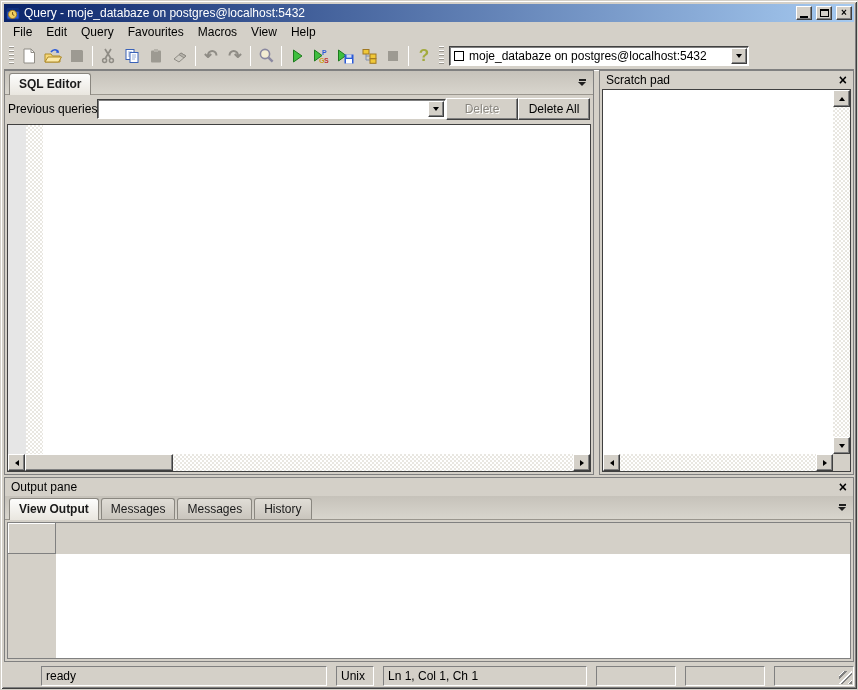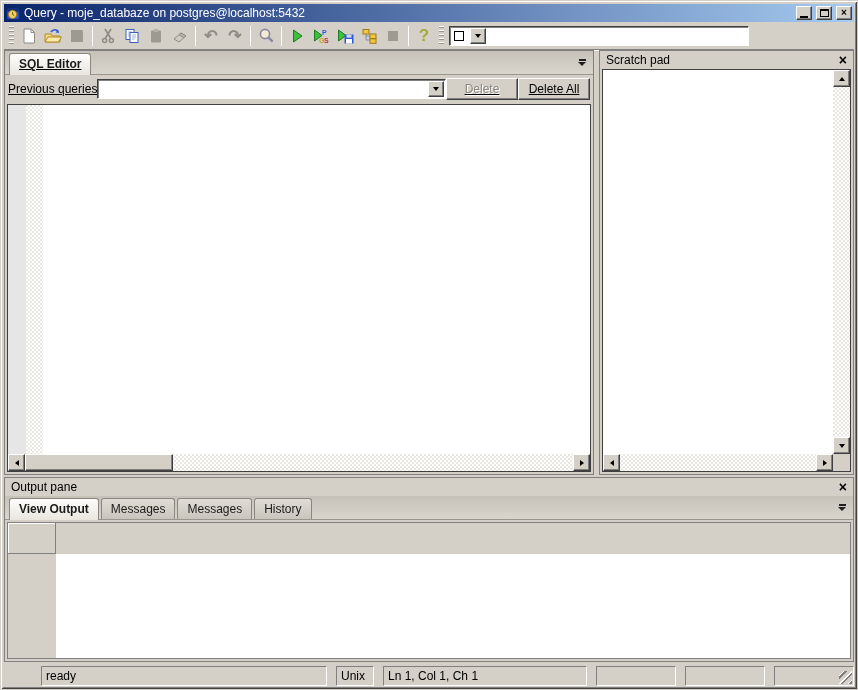--- a/index.html
+++ b/index.html
@@ -41,21 +41,21 @@
   .combobtn{width:16px;height:16px;margin:1px;background:#d4d0c8;border:1px solid;
     border-color:#fff #404040 #404040 #fff;box-shadow:inset -1px -1px 0 #808080;
     display:flex;align-items:center;justify-content:center;flex:0 0 16px;}
   .tri-down{width:0;height:0;border-left:3px solid transparent;border-right:3px solid transparent;border-top:4px solid #000;}
   .tri-up{width:0;height:0;border-left:3px solid transparent;border-right:3px solid transparent;border-bottom:4px solid #000;}
   .tri-left{width:0;height:0;border-top:3px solid transparent;border-bottom:3px solid transparent;border-right:4px solid #000;}
   .tri-right{width:0;height:0;border-top:3px solid transparent;border-bottom:3px solid transparent;border-left:4px solid #000;}
   
   .main{flex:1;display:flex;min-height:0;}
   .pane{border:1px solid #808080;background:#d4d0c8;display:flex;flex-direction:column;min-width:0;}
-  .editor-pane{width:590px;flex:0 0 590px;text-decoration:underline;}
+  .editor-pane{width:590px;flex:0 0 590px;}
   .splitter{width:5px;flex:0 0 5px;}
   .scratch-pane{flex:1;}
   
   .tabrow{height:24px;flex:0 0 24px;background:linear-gradient(180deg,#c6c2ba,#d8d5cd);
     border-bottom:1px solid #9a968e;display:flex;align-items:flex-end;padding:0 4px;position:relative;}
   .tab{font-size:12px;padding:3px 9px 3px 9px;margin-right:2px;border:1px solid #8a8780;border-bottom:none;
     border-radius:3px 3px 0 0;background:linear-gradient(180deg,#e0ddd6,#c9c5bd);color:#1a1a1a;white-space:nowrap;}
   .tab.active{background:linear-gradient(180deg,#fdfdfc,#e9e6df);font-weight:bold;position:relative;top:1px;padding-bottom:4px;}
   .tab-chevron{position:absolute;right:7px;top:8px;display:flex;flex-direction:column;align-items:center;gap:1px;}
   .tab-chevron .bar{width:7px;height:2px;background:#202020;}
@@ -138,20 +138,29 @@
     <span class="ttext">Query - moje_databaze on postgres@localhost:5432</span>
     <span class="winbtn">
         <span class="minb"></span>
       </span>
     <span class="winbtn">
         <span class="maxb"></span>
       </span>
     <span class="winbtn">×</span>
   </div>
 
+  <div class="menubar">
+    <span class="menuitem">File</span>
+    <span class="menuitem">Edit</span>
+    <span class="menuitem">Query</span>
+    <span class="menuitem">Favourites</span>
+    <span class="menuitem">Macros</span>
+    <span class="menuitem">View</span>
+    <span class="menuitem">Help</span>
+  </div>
 
   <div class="toolbar">
     <span class="gripper"></span>
     <span class="tbtn">
       <svg width="16" height="16" viewBox="0 0 16 16">
           <path d="M3 1h7l3.5 3.5V15H3z" fill="#fff" stroke="#8f8c85"></path>
           <path d="M10 1v3.5h3.5" fill="none" stroke="#8f8c85"></path>
         </svg>
     </span>
     <span class="tbtn">
@@ -238,20 +247,21 @@
     <span class="tbtn">
       <svg width="16" height="16" viewBox="0 0 16 16">
           <rect x="3" y="3" width="10" height="10" fill="#9d9a92"></rect>
         </svg>
     </span>
     <span class="tsep"></span>
     <span class="tbtn help-glyph">?</span>
     <span class="gripper"></span>
     <span class="conncombo">
       <span class="chk"></span>
+      <span class="val">moje_databaze on postgres@localhost:5432</span>
       <span class="combobtn">
           <span class="tri-down"></span>
         </span>
     </span>
   </div>
 
   <div class="main">
 
     <div class="pane editor-pane">
       <div class="tabrow">

